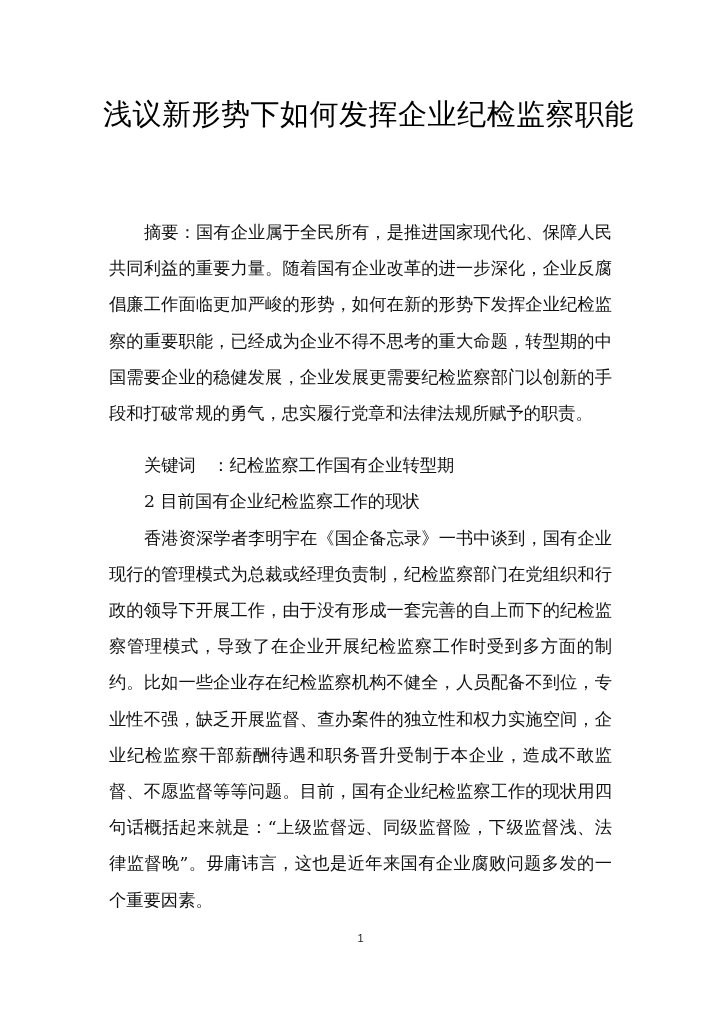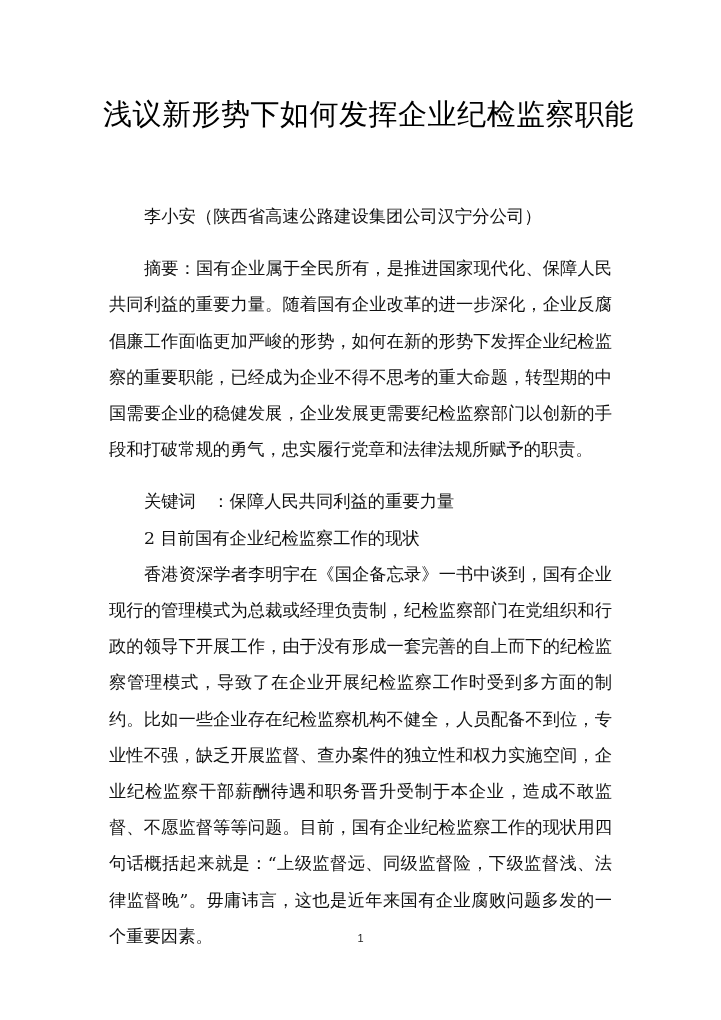--- a/index.html
+++ b/index.html
@@ -71,25 +71,24 @@
   </style>
 </head>
 <body>
 
 <div class="page">
 
   <h1 class="title">浅议新形势下如何发挥企业纪检监察职能</h1>
 
   <div class="body-text">
 
-    <p class="para indent">李小安（陕西省高速公路建设集团公司汉宁分公司）</p>
 
     <p class="para indent gap-after-abstract"><span>摘要：</span><span>国有企业属于全民所有，是推进国家现代化、保障人民共同利益的重要力量。随着国有企业改革的进一步深化，企业反腐倡廉工作面临更加严峻的形势，如何在新的形势下发挥企业纪检监察的重要职能，已经成为企业不得不思考的重大命题，转型期的中国需要企业的稳健发展，企业发展更需要纪检监察部门以创新的手段和打破常规的勇气，忠实履行党章和法律法规所赋予的职责。</span></p>
 
-    <p class="para indent gap-after-abstract"><span class="kw-label">关键词</span><span class="kw-sep">   ：</span><span>保障人民共同利益的重要力量</span></p>
+    <p class="para indent gap-after-abstract"><span class="kw-label">关键词</span><span class="kw-sep">   ：</span><span>纪检监察工作国有企业转型期</span></p>
 
     <p class="para indent">2 目前国有企业纪检监察工作的现状</p>
 
     <p class="para indent">香港资深学者李明宇在《国企备忘录》一书中谈到，国有企业现行的管理模式为总裁或经理负责制，纪检监察部门在党组织和行政的领导下开展工作，由于没有形成一套完善的自上而下的纪检监察管理模式，导致了在企业开展纪检监察工作时受到多方面的制约。比如一些企业存在纪检监察机构不健全，人员配备不到位，专业性不强，缺乏开展监督、查办案件的独立性和权力实施空间，企业纪检监察干部薪酬待遇和职务晋升受制于本企业，造成不敢监督、不愿监督等等问题。目前，国有企业纪检监察工作的现状用四句话概括起来就是：“上级监督远、同级监督险，下级监督浅、法律监督晚”。毋庸讳言，这也是近年来国有企业腐败问题多发的一个重要因素。</p>
 
   </div>
 
   <div class="page-number">1</div>
 
 </div>

